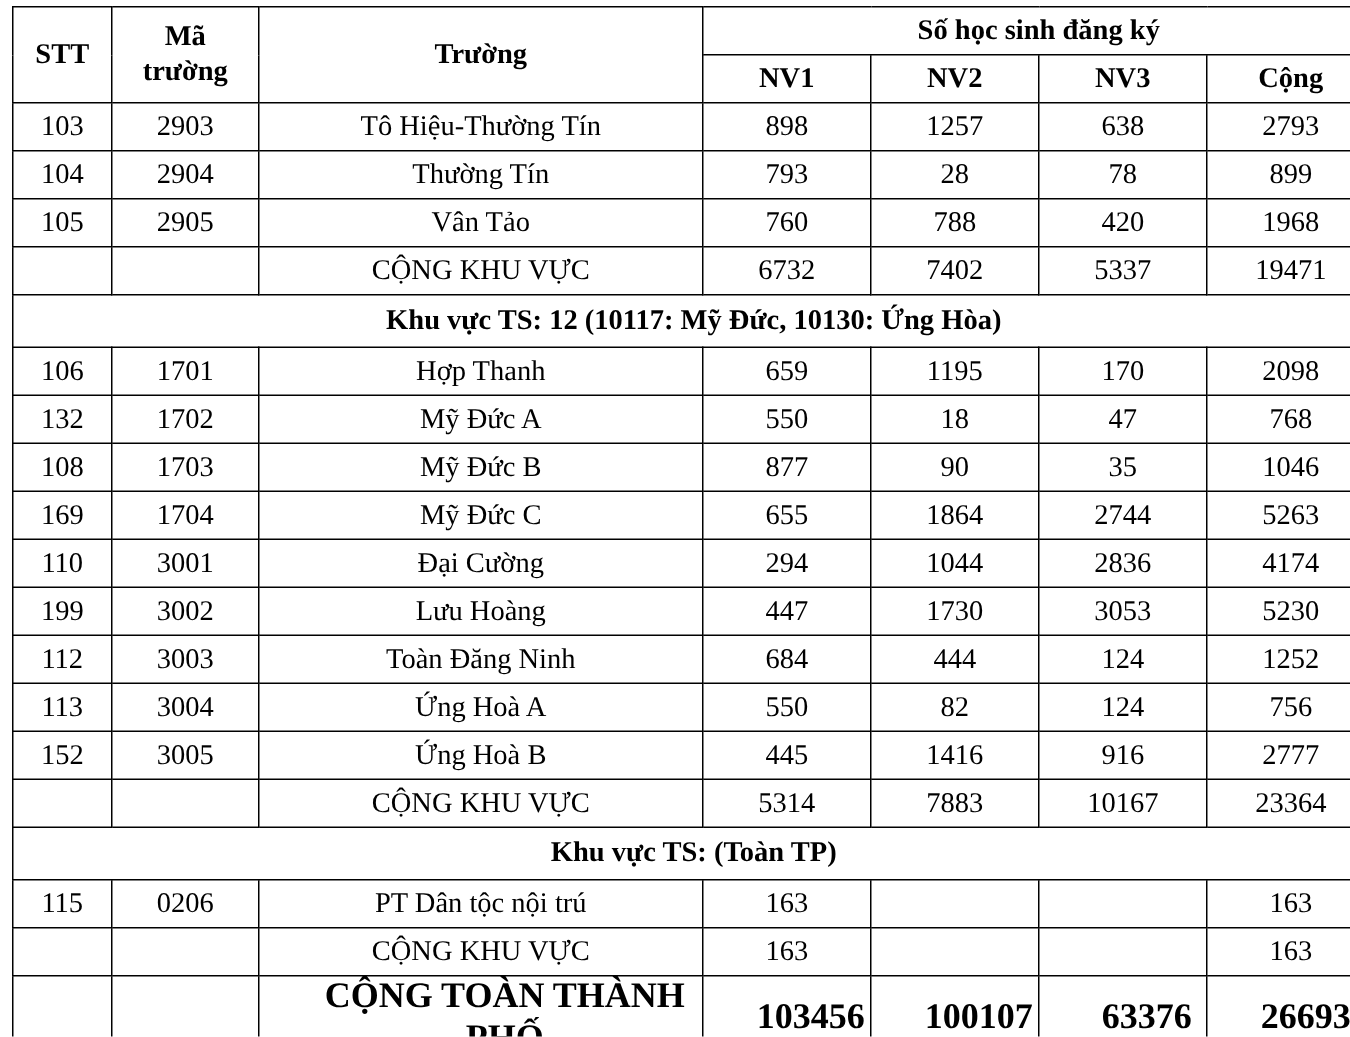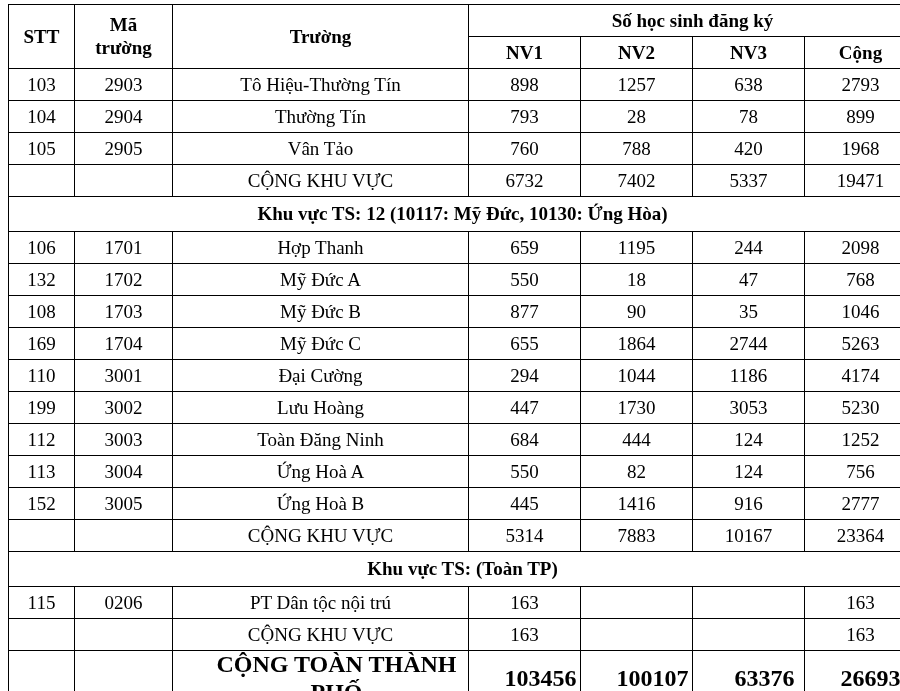--- a/index.html
+++ b/index.html
@@ -164,21 +164,21 @@
         </tr>
         <tr class="region">
           <td colspan="7">Khu vực TS: 12 (10117: Mỹ Đức, 10130: Ứng Hòa)</td>
         </tr>
         <tr>
           <td>106</td>
           <td>1701</td>
           <td class="name">Hợp Thanh</td>
           <td>659</td>
           <td>1195</td>
-          <td>244</td>
+          <td>170</td>
           <td>2098</td>
         </tr>
         <tr>
           <td>132</td>
           <td>1702</td>
           <td class="name">Mỹ Đức A</td>
           <td>550</td>
           <td>18</td>
           <td>47</td>
           <td>768</td>
@@ -200,21 +200,21 @@
           <td>1864</td>
           <td>2744</td>
           <td>5263</td>
         </tr>
         <tr>
           <td>110</td>
           <td>3001</td>
           <td class="name">Đại Cường</td>
           <td>294</td>
           <td>1044</td>
-          <td>1186</td>
+          <td>2836</td>
           <td>4174</td>
         </tr>
         <tr>
           <td>199</td>
           <td>3002</td>
           <td class="name">Lưu Hoàng</td>
           <td>447</td>
           <td>1730</td>
           <td>3053</td>
           <td>5230</td>

